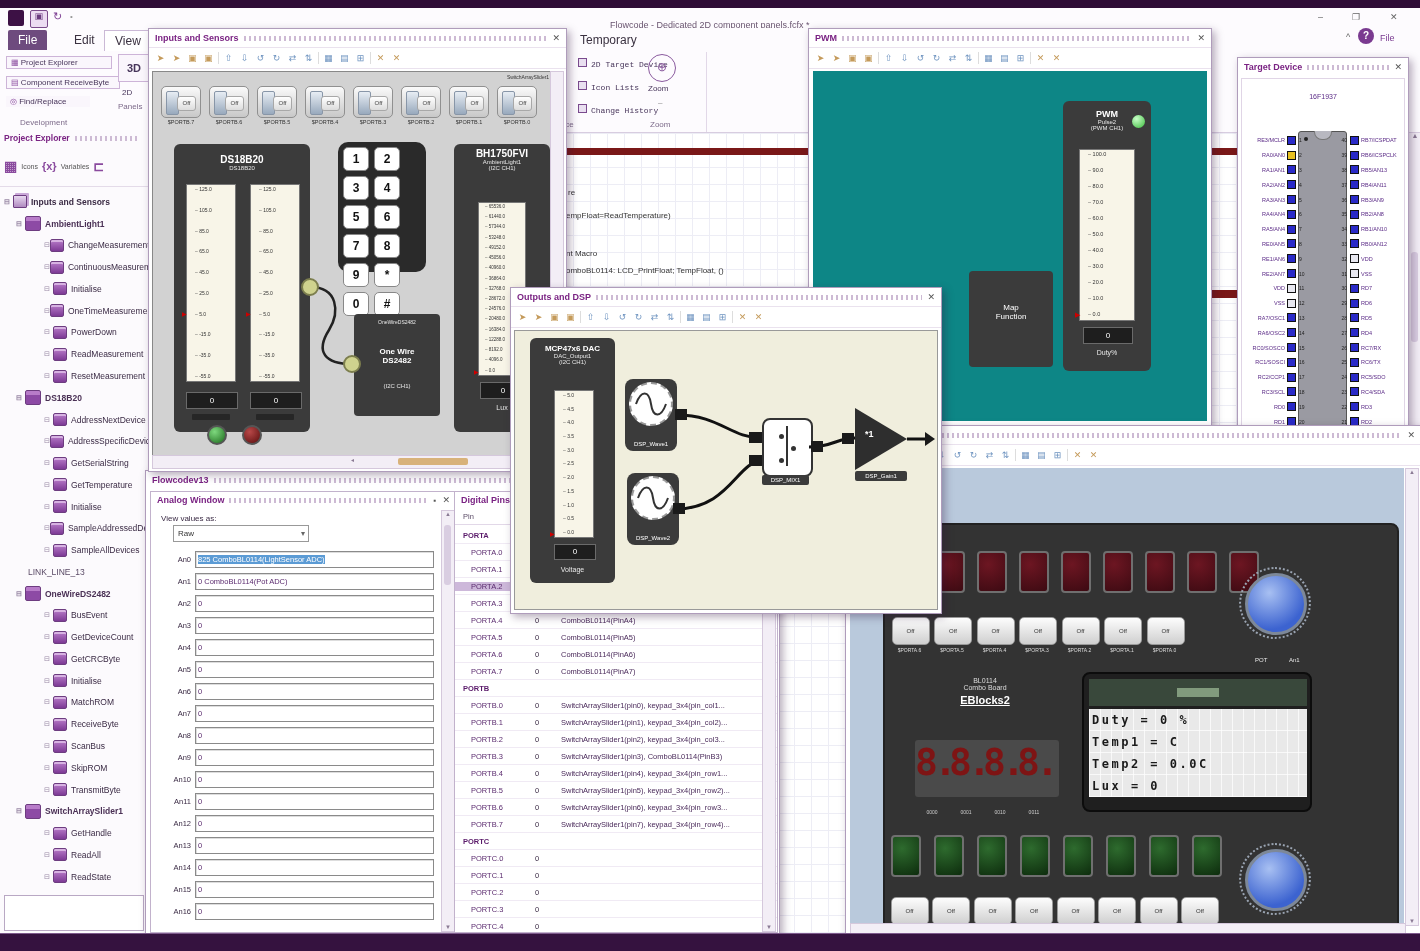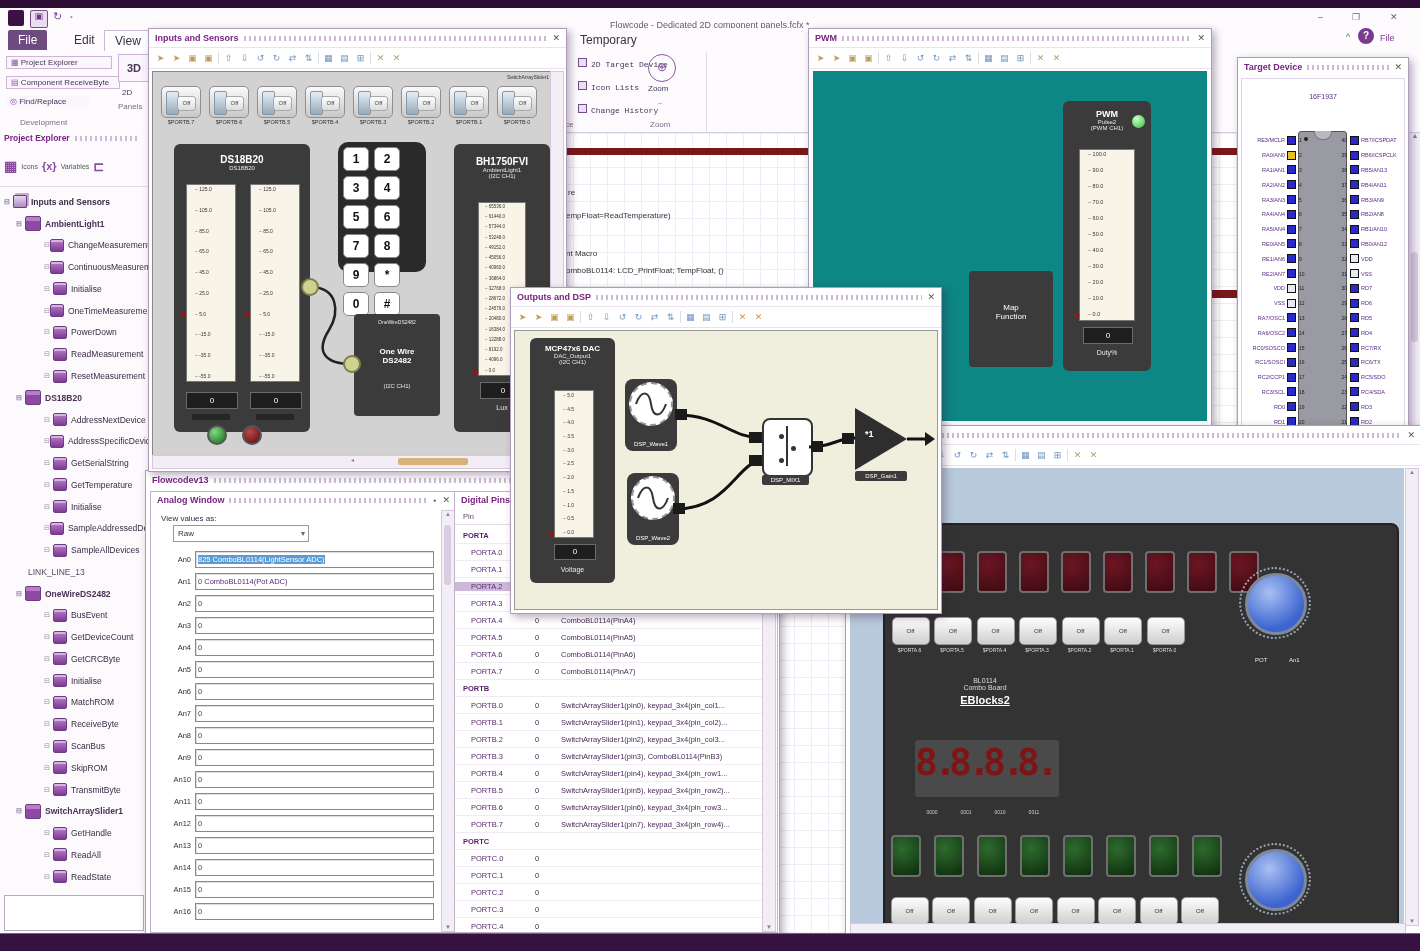--- a/index.html
+++ b/index.html
@@ -675,20 +675,32 @@
           <div style="font-size:11px;font-weight:bold;color:#fff;margin-top:3px;text-decoration:underline;">EBlocks2</div>
         </div>
 
         <div class="abs" style="left:30px;top:215px;width:144px;height:57px;background:#4a4a4a;border-radius:3px;overflow:hidden;">
           
         <span class="segdig" style="display:inline-block;width:34px;text-align:center;">8.</span><span class="segdig" style="display:inline-block;width:34px;text-align:center;">8.</span><span class="segdig" style="display:inline-block;width:34px;text-align:center;">8.</span><span class="segdig" style="display:inline-block;width:34px;text-align:center;">8.</span></div>
         <div class="abs" style="left:30px;top:275px;width:144px;">
           
         <span class="seglbl" style="position:static;display:inline-block;width:34px;">0000</span><span class="seglbl" style="position:static;display:inline-block;width:34px;">0001</span><span class="seglbl" style="position:static;display:inline-block;width:34px;">0010</span><span class="seglbl" style="position:static;display:inline-block;width:34px;">0011</span></div>
 
+        <div class="abs" style="left:197px;top:147px;width:230px;height:140px;background:#1f1f1f;border:2px solid #0c0c0c;border-radius:8px;box-sizing:border-box;">
+          <div class="abs" style="left:5px;top:5px;width:218px;height:27px;background:#39483b;">
+            <div class="abs" style="left:88px;top:9px;width:42px;height:9px;background:#93b08f;opacity:.8;"></div>
+          </div>
+          <div id="lcdscreen">
+
+          <div class="lcdline">Duty = 0 %</div>
+              <div class="lcdline">Temp1 = C</div>
+              <div class="lcdline">Temp2 = 0.0C</div>
+              <div class="lcdline">Lux = 0</div>
+            </div>
+        </div>
 
         <div class="ledg" style="left:6px;top:310px;"></div>
         <div class="ledg" style="left:49px;top:310px;"></div>
         <div class="ledg" style="left:92px;top:310px;"></div>
         <div class="ledg" style="left:135px;top:310px;"></div>
         <div class="ledg" style="left:178px;top:310px;"></div>
         <div class="ledg" style="left:221px;top:310px;"></div>
         <div class="ledg" style="left:264px;top:310px;"></div>
         <div class="ledg" style="left:307px;top:310px;"></div>
 
@@ -1056,21 +1068,21 @@
       <div class="key" style="position:static;display:inline-block;margin:5px 0 0 5px;line-height:22px;">1</div><div class="key" style="position:static;display:inline-block;margin:5px 0 0 5px;line-height:22px;">2</div><div class="key" style="position:static;display:inline-block;margin:5px 0 0 5px;line-height:22px;">3</div><div class="key" style="position:static;display:inline-block;margin:5px 0 0 5px;line-height:22px;">4</div><div class="key" style="position:static;display:inline-block;margin:5px 0 0 5px;line-height:22px;">5</div><div class="key" style="position:static;display:inline-block;margin:5px 0 0 5px;line-height:22px;">6</div><div class="key" style="position:static;display:inline-block;margin:5px 0 0 5px;line-height:22px;">7</div><div class="key" style="position:static;display:inline-block;margin:5px 0 0 5px;line-height:22px;">8</div><div class="key" style="position:static;display:inline-block;margin:5px 0 0 5px;line-height:22px;">9</div><div class="key" style="position:static;display:inline-block;margin:5px 0 0 5px;line-height:22px;">*</div><div class="key" style="position:static;display:inline-block;margin:5px 0 0 5px;line-height:22px;">0</div><div class="key" style="position:static;display:inline-block;margin:5px 0 0 5px;line-height:22px;">#</div></div>
 
       <div class="comp" style="left:201px;top:242px;width:86px;height:102px;border-radius:4px;">
         <div class="csub" style="font-size:5px;margin-top:5px;">OneWireDS2482</div>
         <div class="ctitle" style="font-size:8px;margin-top:22px;">One Wire</div>
         <div class="ctitle" style="font-size:8px;">DS2482</div>
         <div class="csub" style="font-size:6px;margin-top:18px;">(I2C CH1)</div>
       </div>
 
       <div class="comp" style="left:301px;top:72px;width:96px;height:288px;">
-        <div class="ctitle" style="font-size:10px;margin-top:12px;">BH1750FVI</div>
+        <div class="ctitle" style="font-size:10px;margin-top:4px;">BH1750FVI</div>
         <div class="csub" style="font-size:6px;">AmbientLight1</div>
         <div class="csub" style="font-size:6px;">(I2C CH1)</div>
         <div class="scale" style="left:24px;top:58px;width:48px;height:174px;font-size:4.5px;padding-left:6px;">
 
         <div class="tick">65536.0</div>
             <div class="tick">61440.0</div>
             <div class="tick">57344.0</div>
             <div class="tick">53248.0</div>
             <div class="tick">49152.0</div>
             <div class="tick">45056.0</div>

